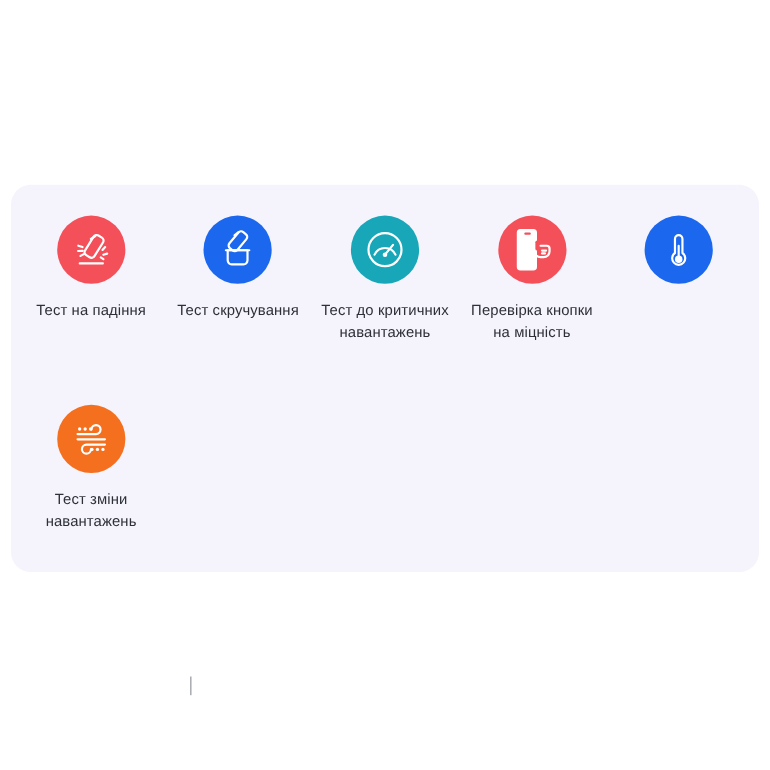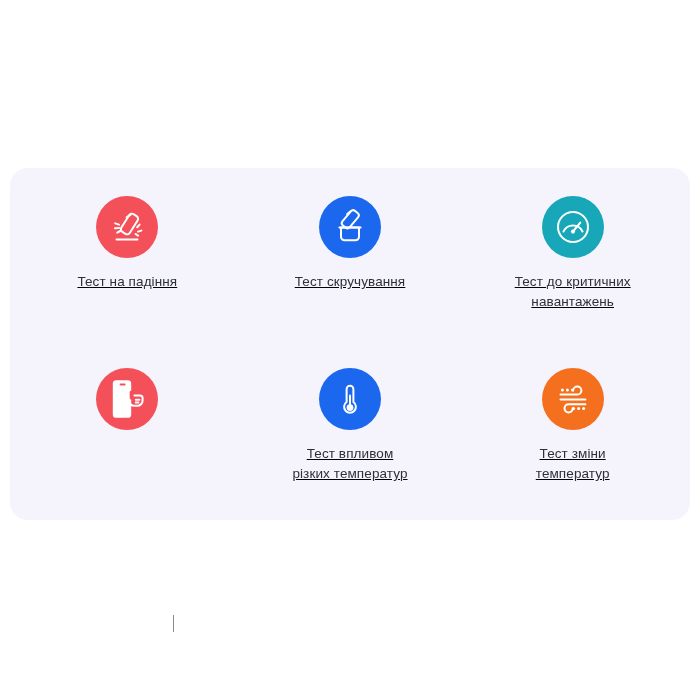--- a/index.html
+++ b/index.html
@@ -25,27 +25,26 @@
     top: 168px;
     width: 680px;
     height: 352px;
     background: #f5f4fd;
     border-radius: 18px;
     box-sizing: border-box;
     padding: 28px 0 0 0;
   }
   .feature-grid {
     display: grid;
-    grid-template-columns: repeat(3, 1fr);
+    grid-template-columns: repeat(5, 1fr);
     grid-template-rows: repeat(2, 148px);
     row-gap: 24px;
     width: 100%;
     box-sizing: border-box;
     padding: 0 6px;
-    text-decoration: underline;
   }
   .feature-item {
     display: flex;
     flex-direction: column;
     align-items: center;
     justify-content: flex-start;
   }
   .icon-circle {
     width: 62px;
     height: 62px;
@@ -154,36 +153,36 @@
                 <rect x="24.7" y="13.6" width="3.4" height="9.2" rx="1.7"></rect>
               </g>
               <g stroke="#ffffff" stroke-width="2" stroke-linecap="round" stroke-linejoin="round" fill="none">
                 <path d="M29.4 18.4 h5.6 a2.6 2.6 0 0 1 2.6 2.6 v2.4 a5.4 5.4 0 0 1 -5.4 5.4 h-2.8 a5.4 5.4 0 0 1 -5.4 -5.4 v-0.1"></path>
                 <line x1="30.8" y1="22.8" x2="34.4" y2="22.8"></line>
                 <line x1="30.8" y1="25.4" x2="33.4" y2="25.4"></line>
               </g>
             </svg>
           </span>
         </div>
+        <div class="feature-label">Перевірка кнопки
+на міцність</div>
       </div>
 
       <div class="feature-item">
         <div class="icon-circle" style="background:#1b68ee">
           <span>
             <svg width="36" height="36" viewBox="0 0 36 36" fill="none">
               <g stroke="#ffffff" stroke-width="2" stroke-linecap="round" stroke-linejoin="round">
                 <path d="M21.4 21.0 V8.2 a3.4 3.4 0 0 0 -6.8 0 V21.0 a5.9 5.9 0 1 0 6.8 0 z"></path>
                 <line x1="18" y1="14.4" x2="18" y2="24.2"></line>
               </g>
               <circle cx="18" cy="26.6" r="3.4" fill="#ffffff"></circle>
             </svg>
           </span>
         </div>
-        <div class="feature-label">Тест впливом
-різких температур</div>
       </div>
 
       <div class="feature-item">
         <div class="icon-circle" style="background:#f4701e">
           <span>
             <svg width="38" height="38" viewBox="0 0 38 38" fill="none">
               <g stroke="#ffffff" stroke-width="2" stroke-linecap="round" stroke-linejoin="round">
                 <path d="M6.5 14.6 h16.8 a4.1 4.1 0 1 0 -4.1 -4.1"></path>
                 <line x1="6.5" y1="19.4" x2="31.4" y2="19.4"></line>
                 <path d="M31.4 24.2 h-16.8 a4.1 4.1 0 1 0 4.1 4.1"></path>
@@ -193,21 +192,21 @@
                 <circle cx="13.4" cy="10.0" r="1.5"></circle>
                 <circle cx="18.4" cy="10.0" r="1.5"></circle>
                 <circle cx="19.6" cy="28.6" r="1.5"></circle>
                 <circle cx="24.6" cy="28.6" r="1.5"></circle>
                 <circle cx="29.6" cy="28.6" r="1.5"></circle>
               </g>
             </svg>
           </span>
         </div>
         <div class="feature-label">Тест зміни
-температур</div>
+навантажень</div>
       </div>
 
 
 
     </div>
     <div class="caret"></div>
   </div>
 
 </div>
 

